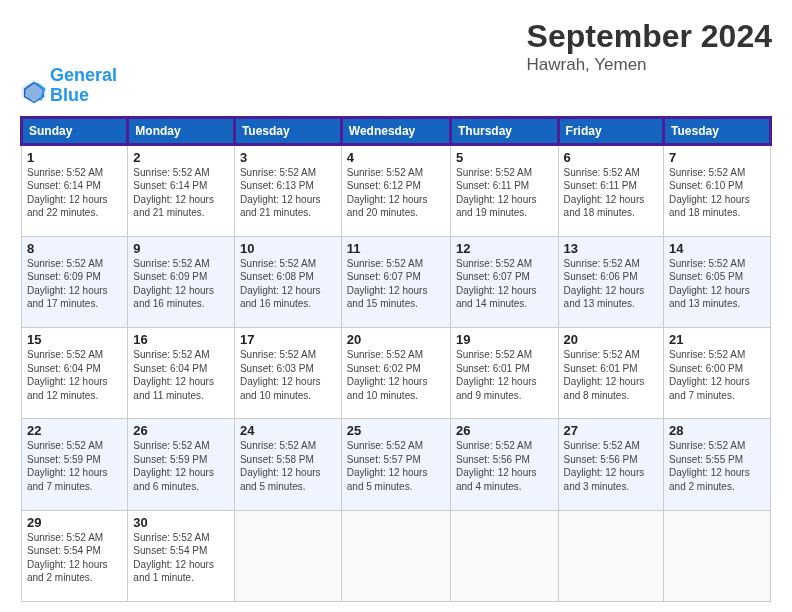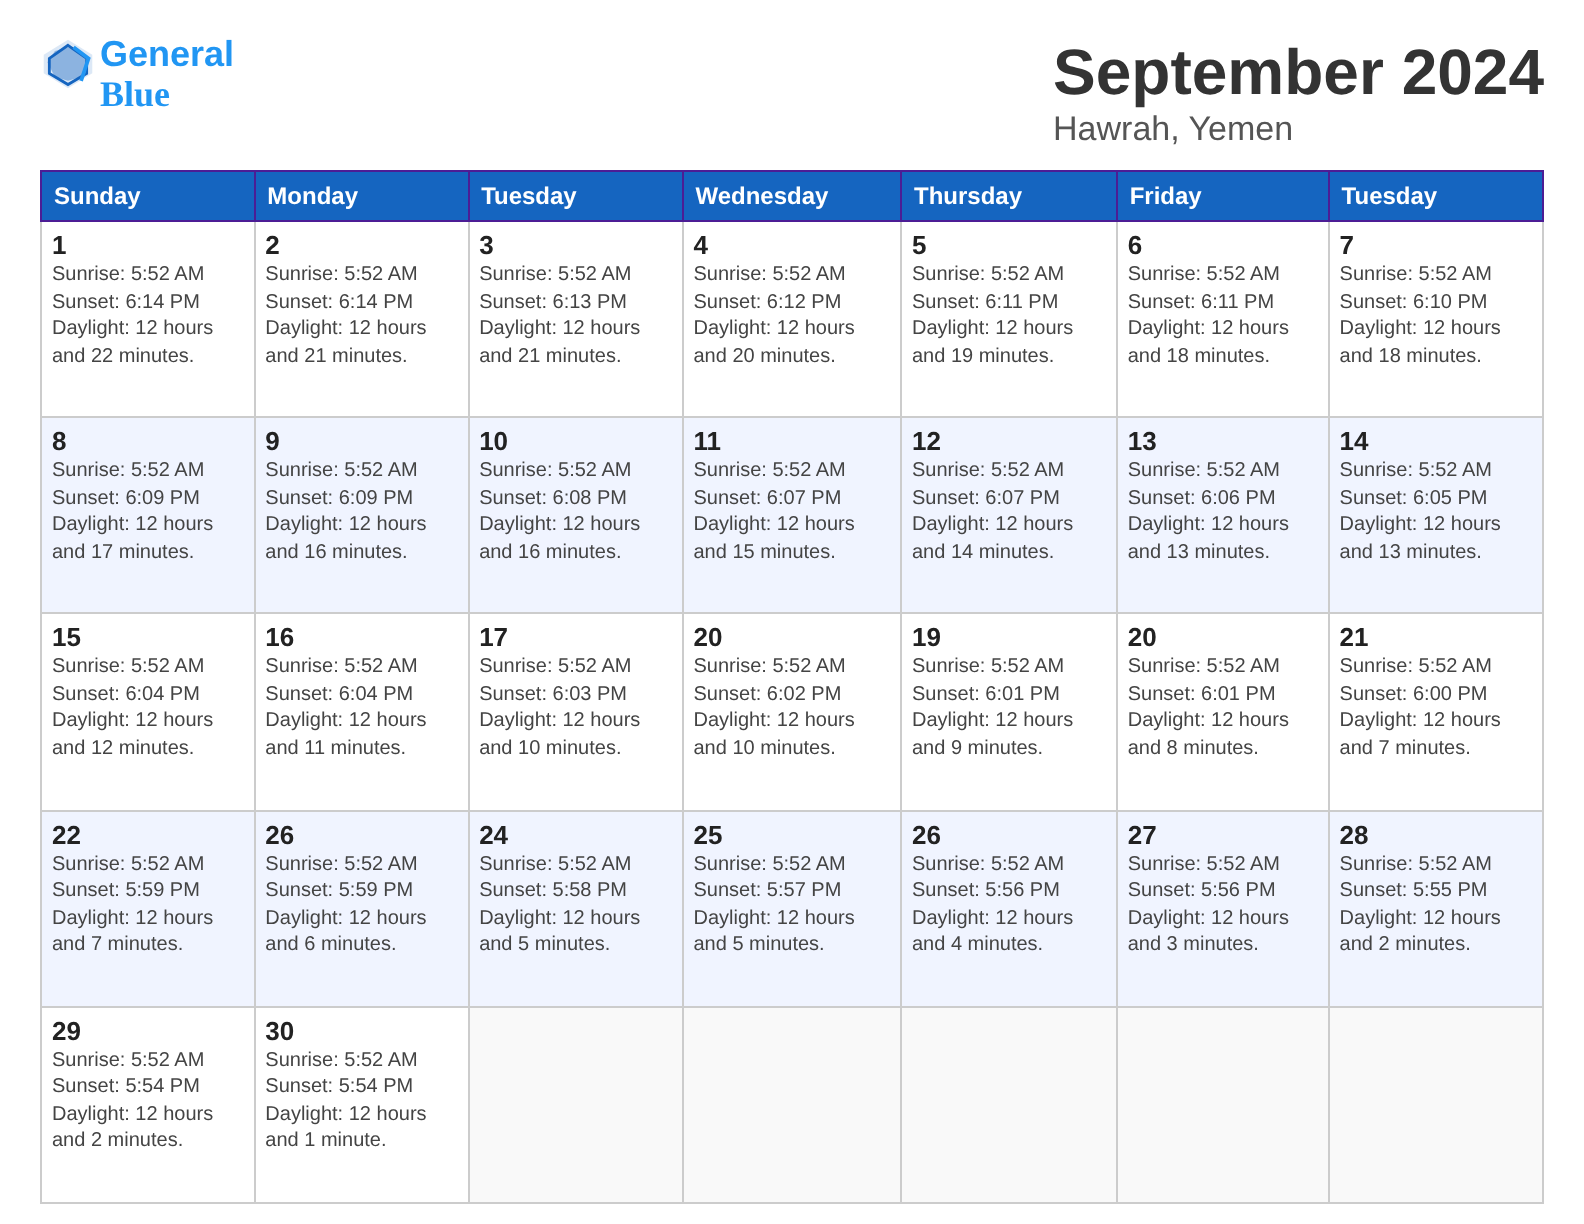--- a/index.html
+++ b/index.html
@@ -18,21 +18,22 @@
       flex-direction: column;
     }
     .header {
       display: flex;
       justify-content: space-between;
       align-items: flex-start;
       margin-bottom: 10px;
     }
     .logo {
       display: flex;
-      align-items: flex-start;
+      align-items: flex-end;
+      margin-top: 48px;
     }
     .logo-text {
       font-size: 18px;
       font-weight: bold;
       color: #333;
       line-height: 1.1;
     }
     .logo-text span {
       color: #2196F3;
     }
@@ -58,21 +59,21 @@
       border-collapse: collapse;
       flex: 1;
     }
     .calendar-table th {
       background-color: #1565C0;
       color: #fff;
       font-size: 12px;
       font-weight: bold;
       padding: 5px 6px;
       text-align: left;
-      border: 1px solid #4c1d95;
+      border: 3px solid #4c1d95;
     }
     .calendar-table td {
       border: 1px solid #ccc;
       vertical-align: top;
       padding: 4px 5px;
       width: 113px;
       background: #fff;
       font-size: 9.5px;
       color: #333;
     }
@@ -102,21 +103,21 @@
   <div class="header">
     <div class="logo">
       <svg class="logo-icon" viewBox="0 0 30 30">
         <polygon points="15,2 28,10 28,20 15,28 2,20 2,10" fill="#1565C0" opacity="0.15"></polygon>
         <polygon points="15,5 25,12 25,20 15,26 5,20 5,12" fill="none" stroke="#1565C0" stroke-width="1.5"></polygon>
         <polygon points="22,8 26,14 22,22 15,24 8,22 4,14 8,8 15,6" fill="#1565C0" opacity="0.4"></polygon>
         <path d="M18 6 L26 12 L22 24" fill="none" stroke="#2196F3" stroke-width="2"></path>
       </svg>
       <div class="logo-text">
         <span>General</span><br>
-        <span style="color:#2196F3;font-family:Liberation Serif, serif;">Blue</span>
+        <span style="color:#2196F3;">Blue</span>
       </div>
     </div>
     <div class="title-block">
       <div class="month-title">September 2024</div>
       <div class="location">Hawrah, Yemen</div>
     </div>
   </div>
 
   <table class="calendar-table">
     <thead>

